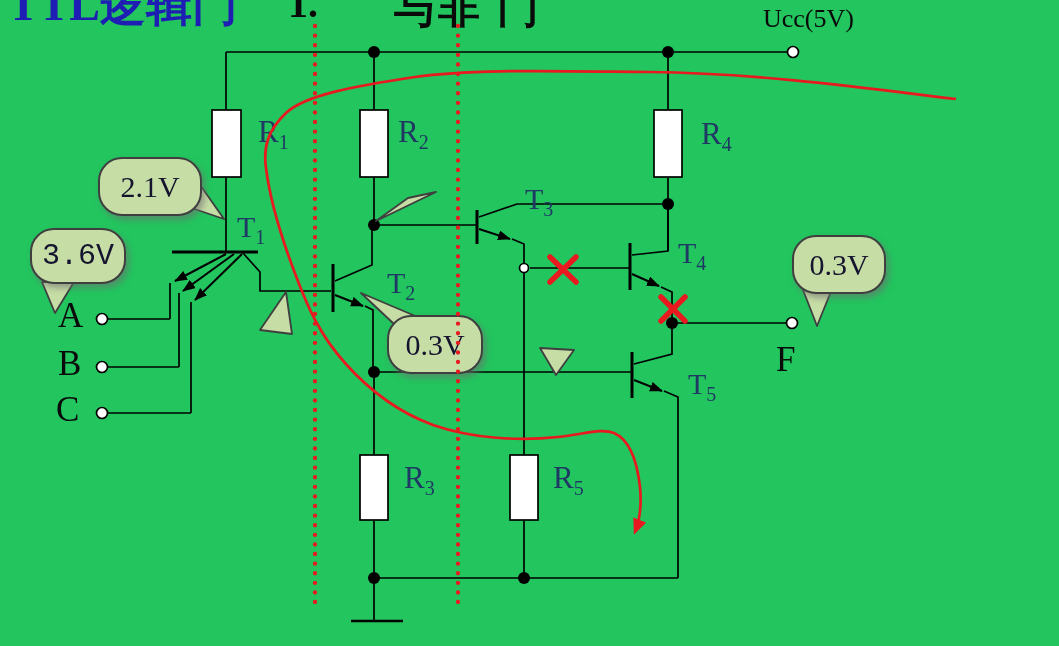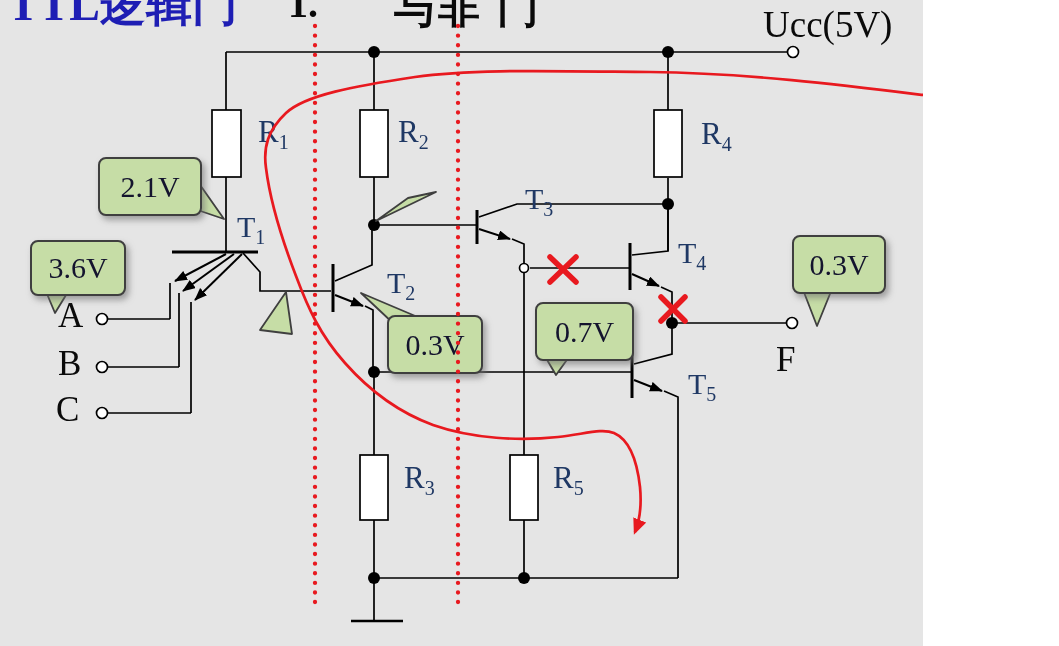--- a/index.html
+++ b/index.html
@@ -1,23 +1,23 @@
 <!DOCTYPE html>
 <html><head>
 <meta charset="utf-8">
 <style>
   html,body{margin:0;padding:0;background:#fff;}
-  #stage{position:relative;width:923px;height:646px;background:#e5e5e5;overflow:hidden;
+  #stage{position:relative;width:1059px;height:646px;background:#22c55e;overflow:hidden;
          font-family:"Liberation Serif",serif;}
   svg.layer{position:absolute;left:0;top:0;pointer-events:none;}
   #wires{z-index:1;} #tails{z-index:2;} #redink{z-index:4;}
   .lbl{position:absolute;z-index:2;color:#1f3864;font-size:31px;line-height:1;white-space:nowrap;}
   .lbl sub{font-size:20px;line-height:0;}
   .blk{color:#0a0a0a;}
-  .bubble{position:absolute;z-index:3;background:#c6dda6;border:2px solid #3f3f3f;border-radius:8px;
+  .bubble{position:absolute;z-index:3;background:#c6dda6;border:2px solid #3f3f3f;border-radius:24px;
           display:flex;align-items:center;justify-content:center;
           font-size:30px;color:#14142e;box-shadow:3px 4px 6px rgba(110,110,110,.6);}
   .titlebit{position:absolute;z-index:2;white-space:nowrap;font-weight:bold;}
   #annot{position:absolute;z-index:2;left:707px;top:414px;font-family:"DejaVu Sans","Liberation Sans",sans-serif;
          font-size:37px;font-weight:600;color:#050505;white-space:nowrap;}
 </style>
 </head>
 <body>
 
 <div id="stage">
@@ -126,21 +126,21 @@
       <polygon points="540,348 574,350 556,375"></polygon>
       <polygon points="800,282 834,284 817,326"></polygon>
     </g>
   </svg>
 
   <div class="titlebit" style="left:8px;top:-26px;font-size:46px;color:#1e1eb4;">TTL逻辑门</div>
   <div class="titlebit" style="left:288px;top:-20px;font-size:40px;color:#0a0a0a;">1.</div>
   <div class="titlebit" style="left:394px;top:-20px;font-size:42px;color:#0a0a0a;letter-spacing:2px;">与非</div>
   <div class="titlebit" style="left:497px;top:-20px;font-size:42px;color:#0a0a0a;">门</div>
 
-  <div class="lbl blk" style="left:763px;top:6px;font-size:37px;">Ucc(5V)</div>
+  <div class="lbl blk" style="left:763px;top:6px;font-size:26px;">Ucc(5V)</div>
 
   <div class="lbl" style="left:258px;top:116px;">
     <span>R</span><sub>1</sub></div>
   <div class="lbl" style="left:398px;top:116px;">
     <span>R</span><sub>2</sub></div>
   <div class="lbl" style="left:701px;top:118px;">
     <span>R</span><sub>4</sub></div>
   <div class="lbl" style="left:404px;top:462px;">
     <span>R</span><sub>3</sub></div>
   <div class="lbl" style="left:553px;top:462px;">
@@ -158,28 +158,25 @@
     <span>T</span><sub>5</sub></div>
 
   <div class="lbl blk" style="left:58px;top:298px;font-size:35px;">A</div>
   <div class="lbl blk" style="left:58px;top:346px;font-size:35px;">B</div>
   <div class="lbl blk" style="left:56px;top:392px;font-size:35px;">C</div>
   <div class="lbl blk" style="left:776px;top:342px;font-size:35px;">F</div>
 
   <div class="bubble" style="left:98px;top:157px;width:100px;height:55px;">
     <span>2.1V</span>
     </div>
-  <div class="bubble" style="left:30px;top:240px;width:92px;height:52px;">
+  <div class="bubble" style="left:30px;top:228px;width:92px;height:52px;font-family:Liberation Mono, monospace;">
     <span>3.6V</span>
     </div>
   <div class="bubble" style="left:387px;top:315px;width:92px;height:55px;">
     <span>0.3V</span>
-    </div>
-  <div class="bubble" style="left:535px;top:302px;width:95px;height:55px;">
-    <span>0.7V</span>
     </div>
   <div class="bubble" style="left:792px;top:235px;width:90px;height:55px;">
     <span>0.3V</span>
     </div>
 
 
   <svg id="redink" class="layer" width="1059" height="646" viewBox="0 0 1059 646">
     <g stroke="#e8191f" fill="none">
       <path d="M315,26 V604" stroke-width="4.3" stroke-dasharray="0.1 9.5" stroke-linecap="round"></path>
       <path d="M458,26 V604" stroke-width="4.3" stroke-dasharray="0.1 9.5" stroke-linecap="round"></path>

